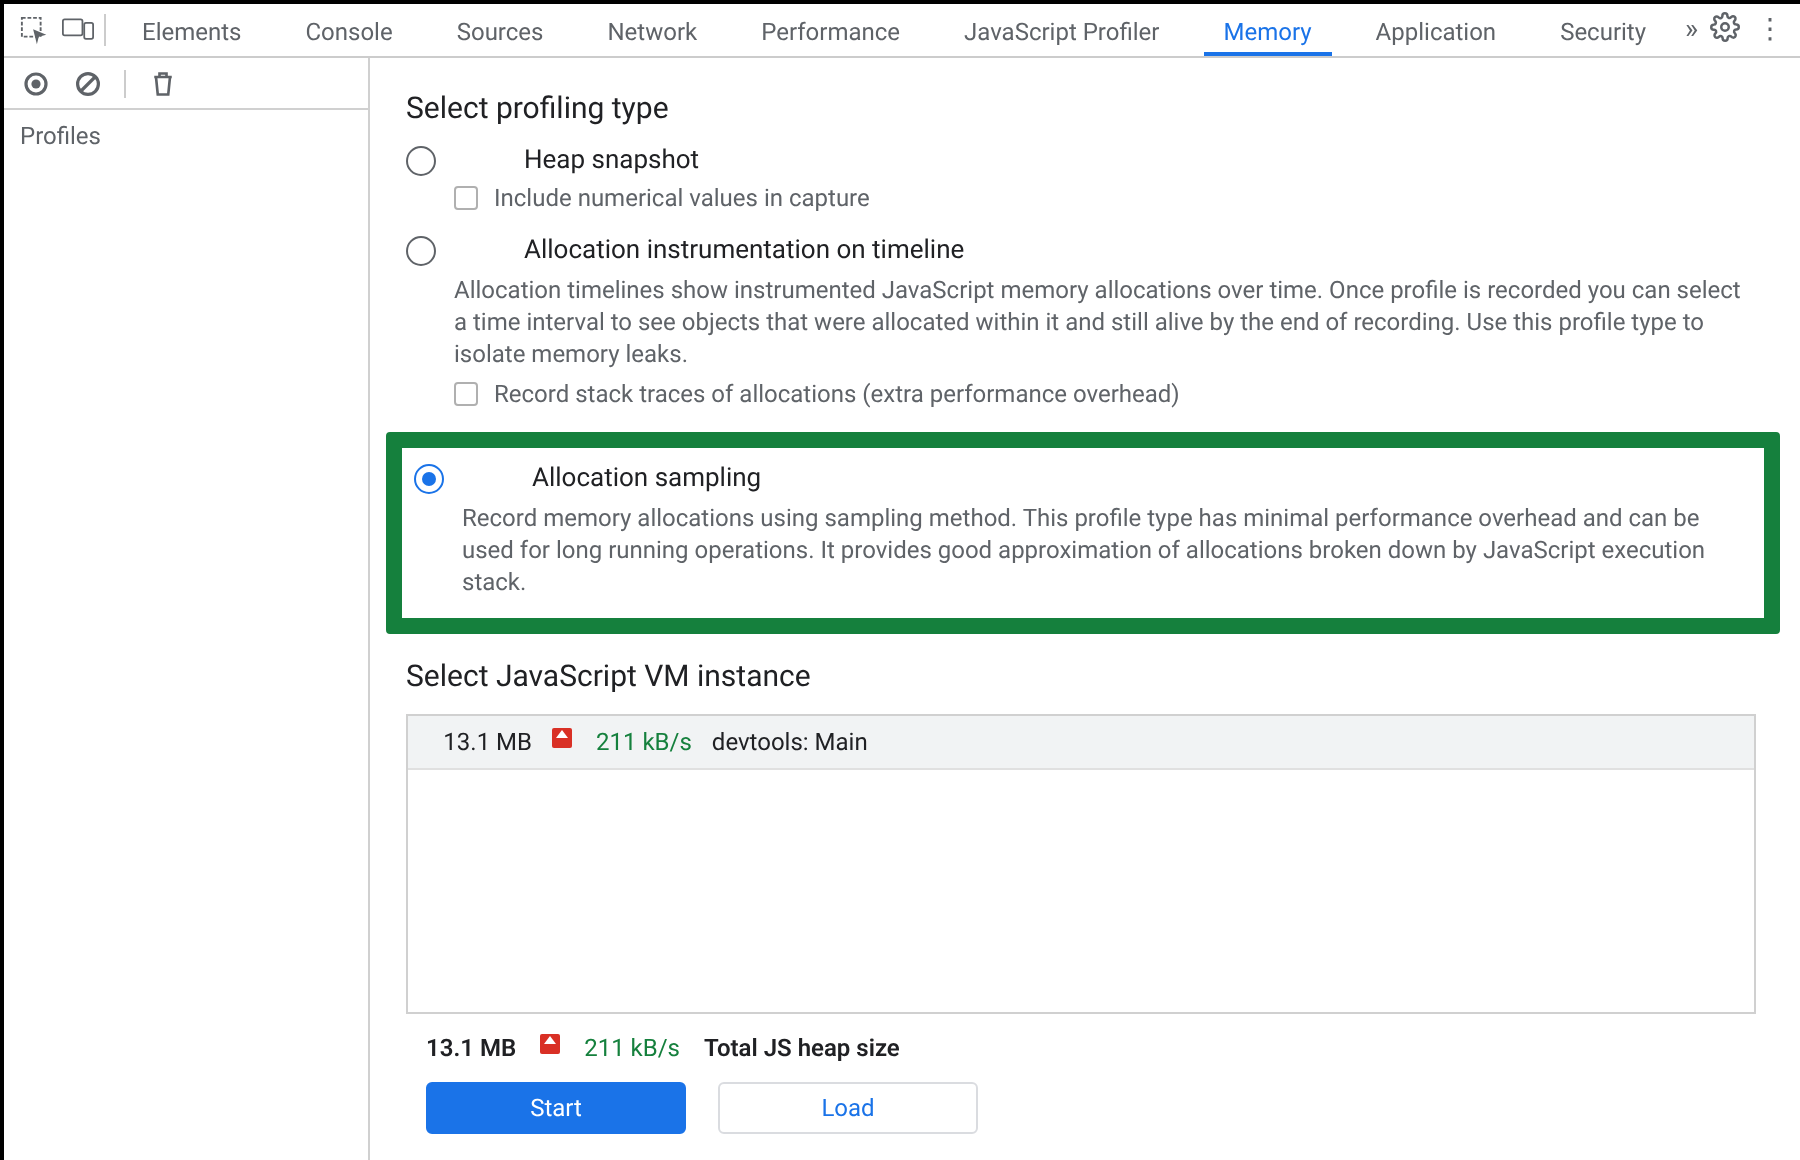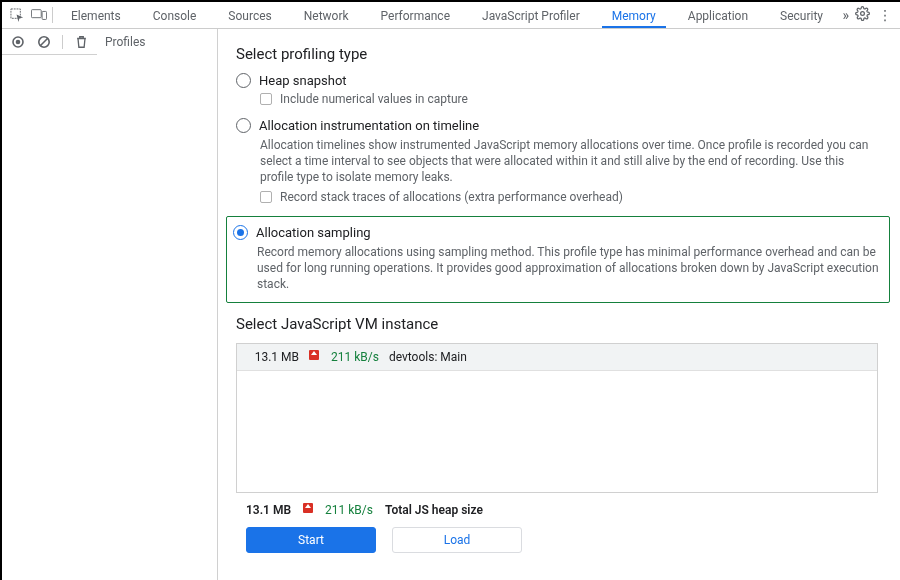--- a/index.html
+++ b/index.html
@@ -49,24 +49,24 @@
     padding-right: 8px;
     gap: 8px;
     color: #5f6368;
   }
   
   .body {
     display: flex;
     height: calc(100% - 27px);
   }
   .sidebar {
-    width: 216px;
+    width: 183px;
     border-right: 1px solid #d0d0d0;
     background: #fff;
-    display: flex; flex-direction: row;
+    display: flex; flex-direction: column;
   }
   .sidebar-toolbar {
     height: 26px;
     border-bottom: 1px solid #d0d0d0;
     display: flex; align-items: center;
     gap: 10px;
     padding: 0 8px;
     color: #5f6368;
   }
   .sidebar-toolbar .tb-icon {
@@ -106,41 +106,41 @@
     display: inline-flex;
     align-items:center; justify-content:center;
     flex-shrink: 0;
   }
   .radio.checked { border-color: #1a73e8; }
   .radio.checked::after {
     content:"";
     width: 7px; height:7px; border-radius:50%;
     background:#1a73e8;
   }
-  .option-label { font-size: 13px; color:#202124; }
+  .option-label { font-size: 13px; color:#202124;margin-left:36px; }
   .option-desc {
     font-size: 12px;
     color: #5f6368;
     margin: 4px 0 0 24px;
     line-height: 1.35;
   }
   .sub-check {
     display:flex; align-items:center;
     gap:8px;
     margin: 4px 0 0 24px;
     font-size:12px; color:#5f6368;
   }
   .checkbox {
     width:12px; height:12px;
     border:1.3px solid #b0b0b0;
     border-radius:2px;
     flex-shrink:0;
   }
   .highlight {
-    border: 1px solid #15803d;
+    border: 8px solid #15803d;
     border-radius: 2px;
     padding: 8px 10px 10px 6px;
     margin: 6px -12px 12px -10px;
   }
   
   .vm-box {
     border: 1px solid #d0d0d0;
     height: 150px;
     background: #fff;
     margin-top:4px;

